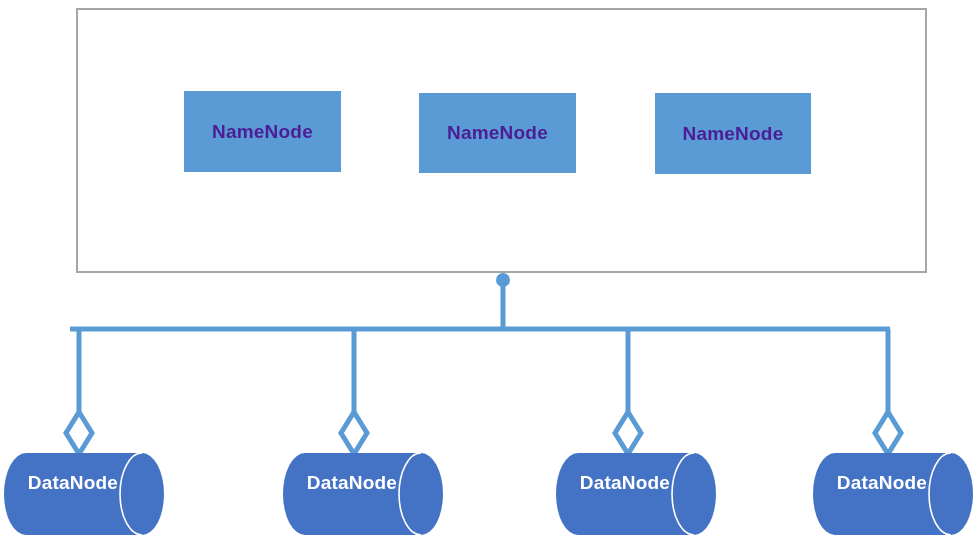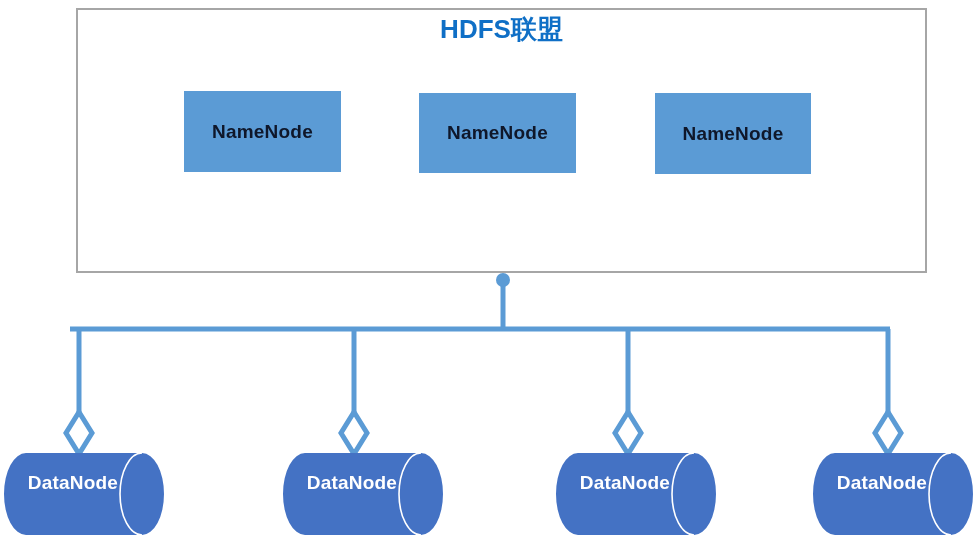--- a/index.html
+++ b/index.html
@@ -30,21 +30,21 @@
     font-weight:bold;
     color:#0f6fc6;
     letter-spacing:0px;
     line-height:32px;
   }
 
   
   .namenode{
     position:absolute;
     background:#5b9bd5;
-    color:#0f172a;
+    color:#4c1d95;
     font-size:19px;
     font-weight:bold;
     display:flex;
     align-items:center;
     justify-content:center;
     box-sizing:border-box;
     letter-spacing:0.2px;
   }
   .nn-0{left:184px;top:91px;width:157px;height:81px;}
   .nn-1{left:419px;top:93px;width:157px;height:80px;}
@@ -76,21 +76,20 @@
   .dn-1{left:283px;top:453px;}
   .dn-2{left:556px;top:453px;}
   .dn-3{left:813px;top:453px;}
 </style>
 </head>
 <body>
 
 <div id="stage">
 
   <div class="federation-box"></div>
-  <div class="federation-title">HDFS联盟</div>
 
   <div class="namenode nn-0">
     <span>NameNode</span>
   </div>
   <div class="namenode nn-1">
     <span>NameNode</span>
   </div>
   <div class="namenode nn-2">
     <span>NameNode</span>
   </div>

